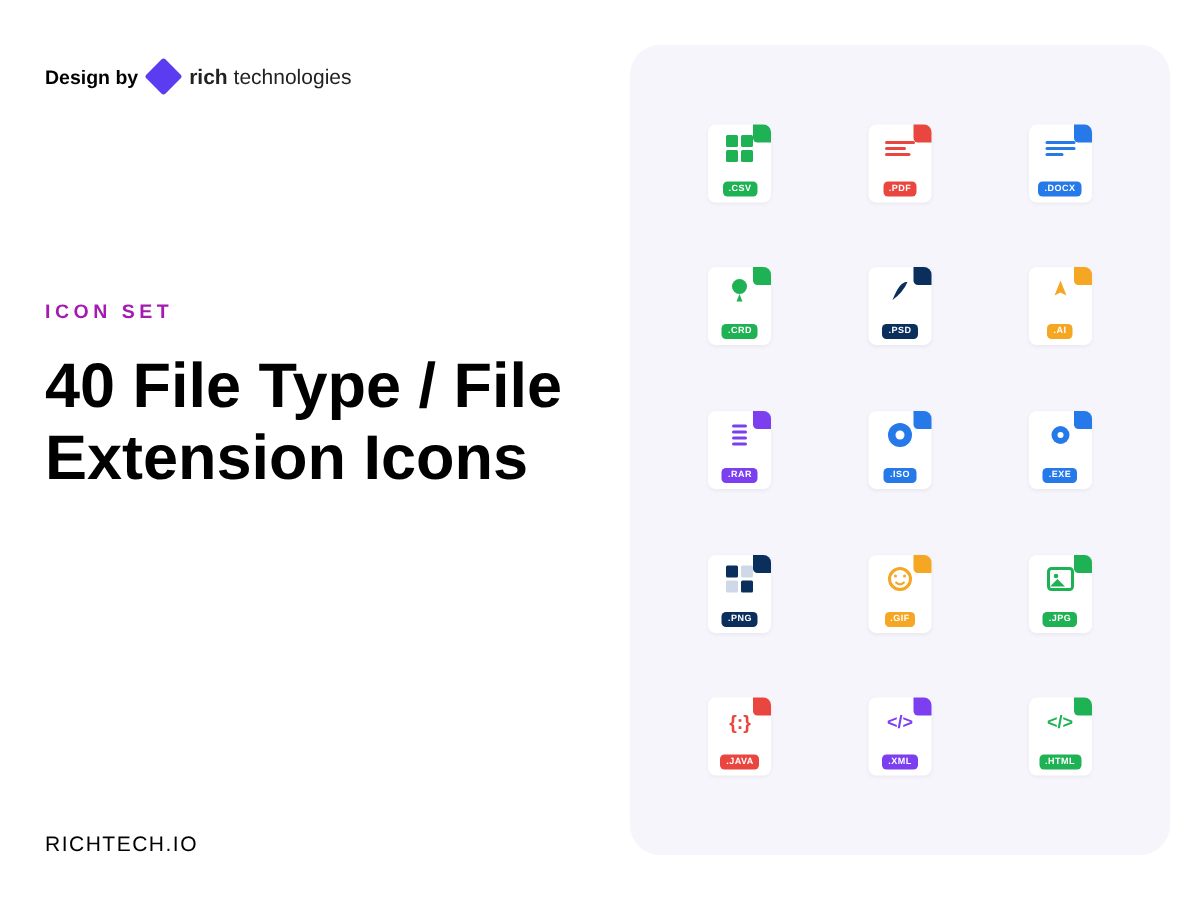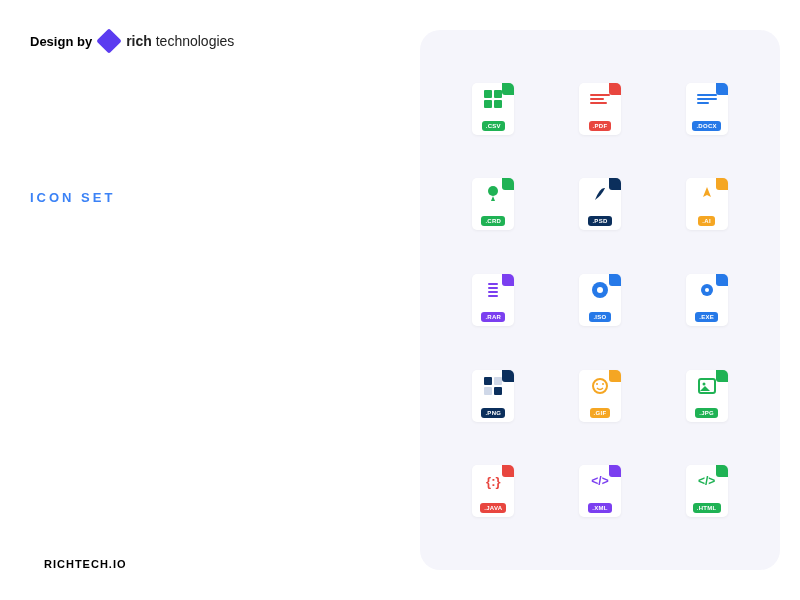--- a/index.html
+++ b/index.html
@@ -1,45 +1,46 @@
 <!DOCTYPE html>
 <html><head>
 <meta charset="utf-8">
 <style>
 *{margin:0;padding:0;box-sizing:border-box}
 body{font-family:-apple-system,BlinkMacSystemFont,sans-serif;background:#fff;width:800px;height:600px;overflow:hidden;position:relative}
-.left{position:absolute;left:30px;top:32px;width:380px}
+.left{position:absolute;left:30px;top:42px;width:380px}
 .header{display:flex;align-items:center;gap:8px;margin-bottom:140px}
 .design-by{font-size:13px;font-weight:600;color:#000}
 .logo{width:18px;height:18px;background:#5b3cf0;transform:rotate(45deg);border-radius:2px}
 .brand{font-size:14px;color:#222}
 .brand-bold{font-weight:700}
-.subtitle{font-size:13px;letter-spacing:3px;color:#3b82f6;font-weight:600;margin-bottom:18px}
+.subtitle{font-size:13px;letter-spacing:3px;color:#a21caf;font-weight:600;margin-bottom:18px}
 .title{font-size:42px;font-weight:800;line-height:1.15;color:#000}
-.footer{position:absolute;bottom:30px;left:44px;font-size:11px;font-weight:700;letter-spacing:1px}
+.footer{position:absolute;bottom:30px;left:30px;font-size:14px;font-weight:400;letter-spacing:1px}
 .panel{position:absolute;right:20px;top:30px;width:360px;height:540px;background:#f5f5fb;border-radius:20px;padding:40px 30px;display:grid;grid-template-columns:repeat(3,1fr);grid-template-rows:repeat(5,1fr);gap:18px 20px;align-items:center;justify-items:center}
 .file{width:42px;height:52px;background:#fff;border-radius:5px 5px 5px 5px;position:relative;display:flex;flex-direction:column;align-items:center;justify-content:space-between;padding:6px 0 4px;box-shadow:0 1px 3px rgba(0,0,0,0.05)}
 .fold{position:absolute;top:0;right:0;width:12px;height:12px;border-radius:0 5px 0 3px}
 .glyph{width:20px;height:20px;display:flex;align-items:center;justify-content:center}
 .badge{font-size:6px;font-weight:700;color:#fff;padding:2px 4px;border-radius:3px;letter-spacing:0.3px}
 .lines{display:flex;flex-direction:column;gap:2px;width:20px}
 .line{height:2px;border-radius:1px}
 .grid4{display:grid;grid-template-columns:1fr 1fr;gap:2px}
 .cell{width:8px;height:8px;border-radius:1px}
 </style>
 </head>
 <body>
 
 <div class="left">
   <div class="header">
     <span class="design-by">Design by</span>
     <div class="logo"></div>
     <span class="brand"><span class="brand-bold">rich</span><span> technologies</span></span>
   </div>
   <div class="subtitle">ICON SET</div>
+  <div class="title">40 File Type / File Extension Icons</div>
 </div>
 
 <div class="footer">RICHTECH.IO</div>
 
 <div class="panel">
 
   <div class="file">
     <div class="fold" style="background:#1fb254"></div>
     <div class="glyph">
         <div class="grid4">

